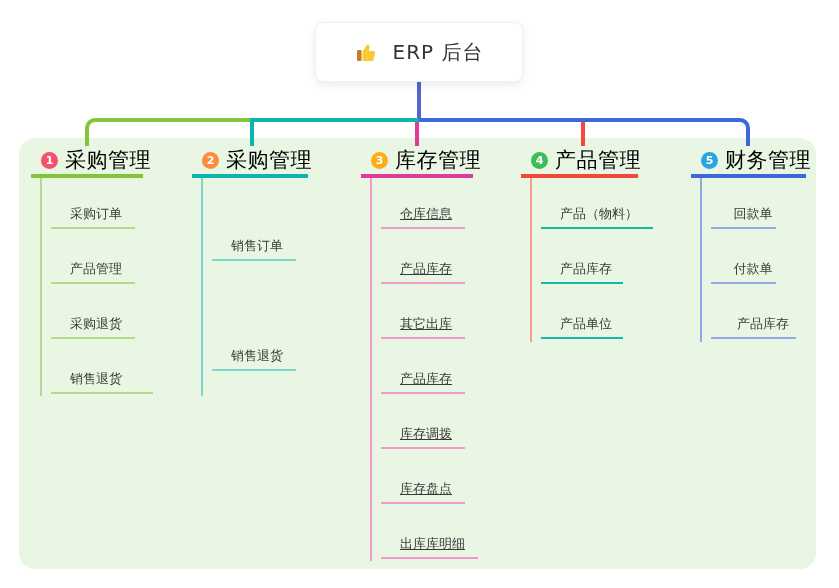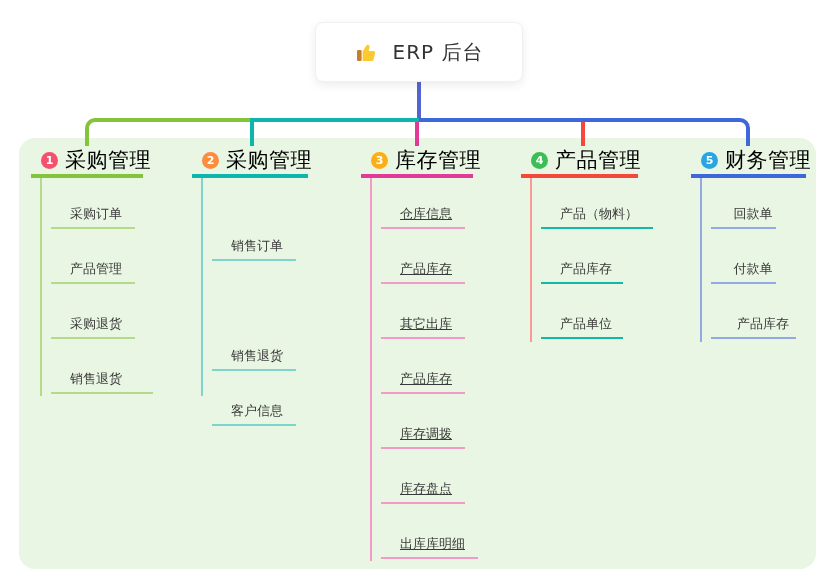--- a/index.html
+++ b/index.html
@@ -118,23 +118,20 @@
       <span class="badge">2</span>
       <span class="blabel">采购管理</span>
     </div>
     <div class="vline"></div>
     <div class="leaf row-0" style="width:84px">
         <span>销售订单</span>
       </div>
     <div class="leaf row-2" style="width:84px">
         <span>销售退货</span>
       </div>
-    <div class="leaf row-3" style="width:84px">
-        <span>客户信息</span>
-      </div>
   </div>
 
   <div class="branch b3">
     <div class="bhead">
       <span class="badge">3</span>
       <span class="blabel">库存管理</span>
     </div>
     <div class="vline"></div>
     <div class="leaf row-0" style="width:84px">
         <span>仓库信息</span>

